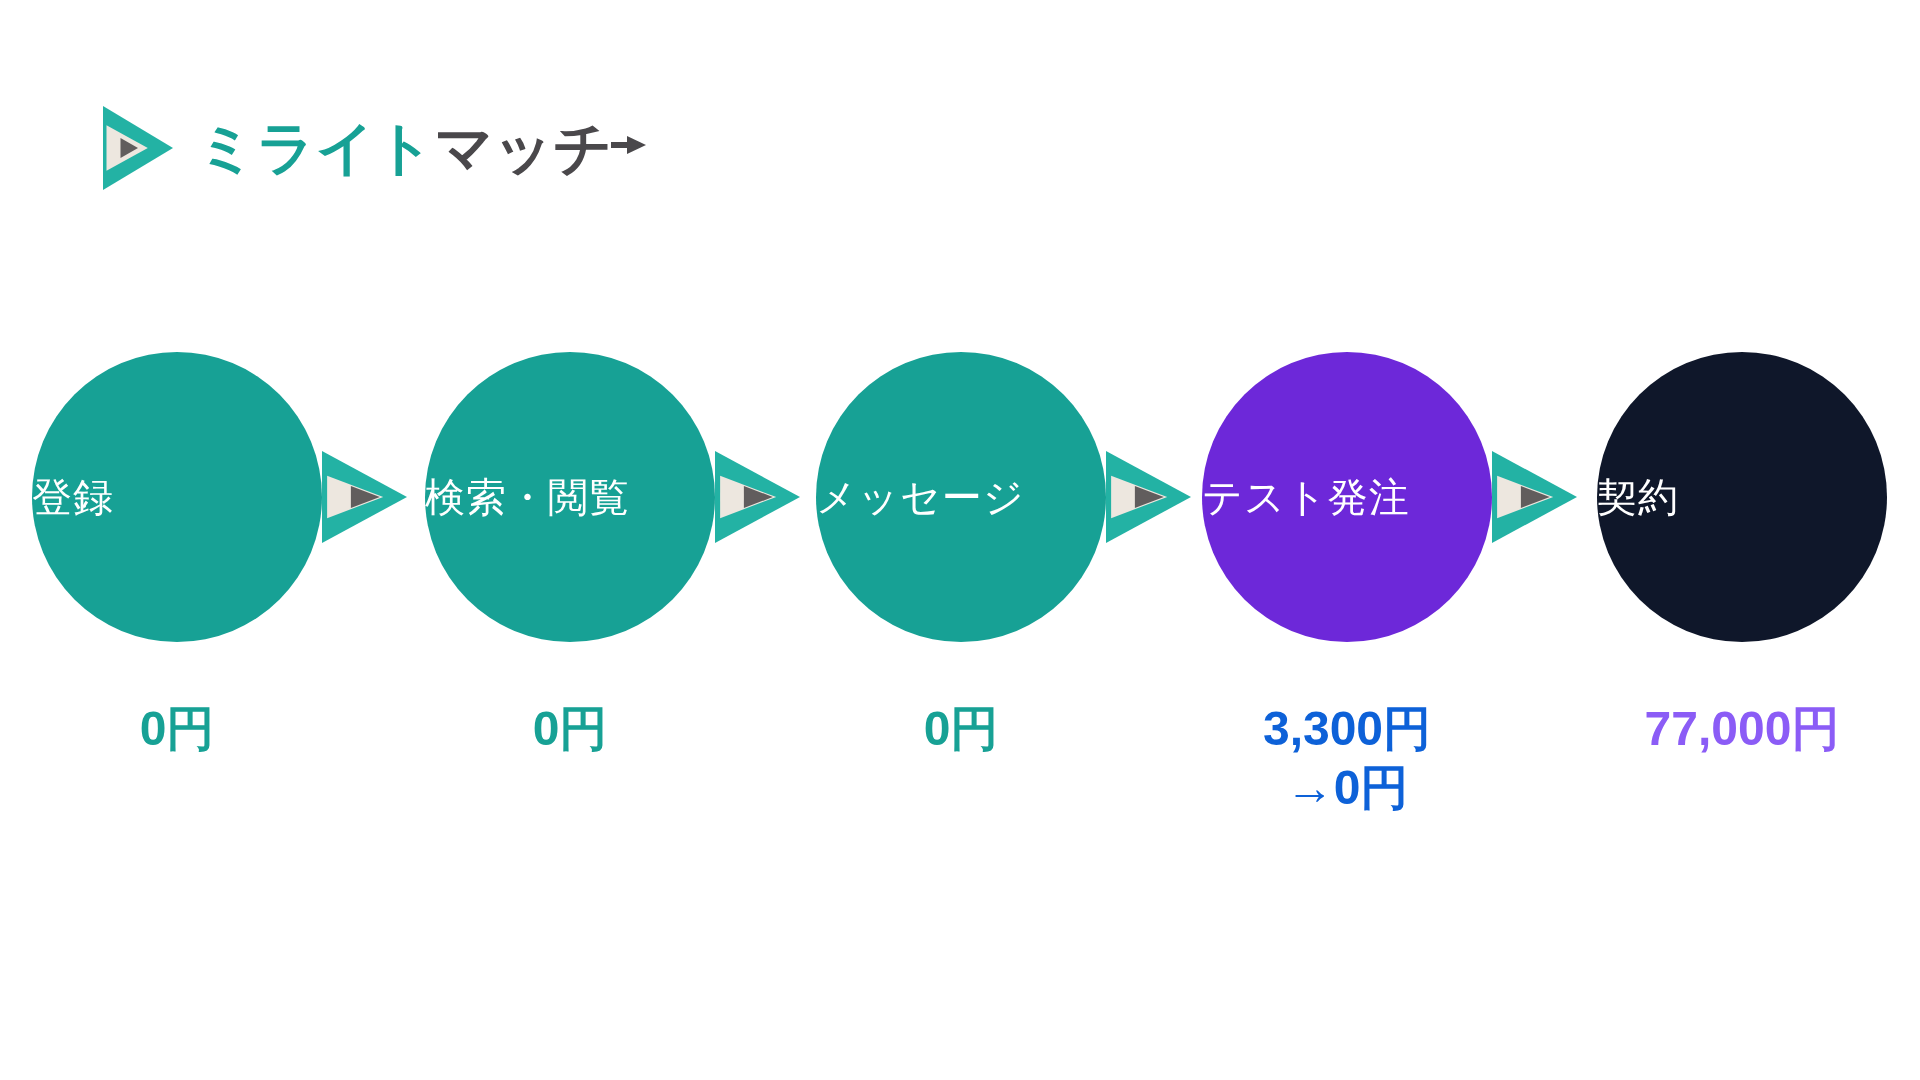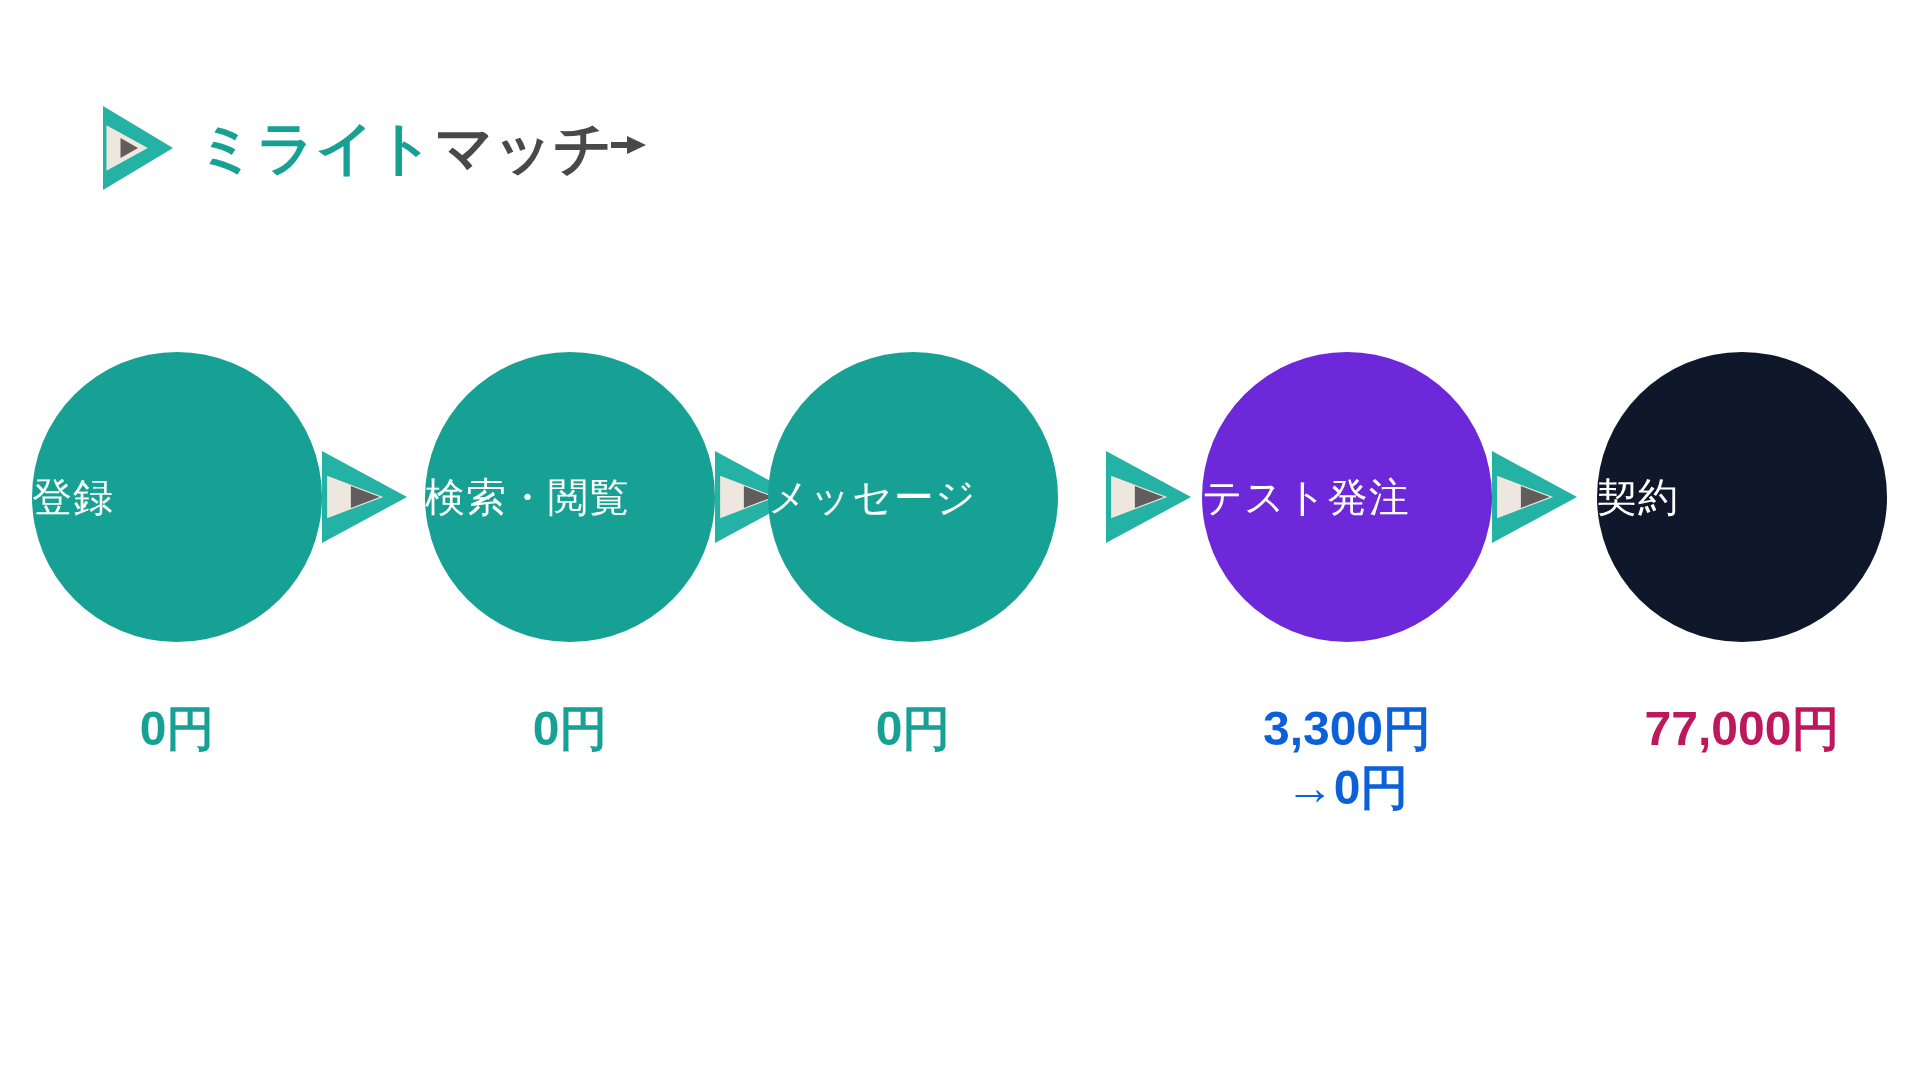--- a/index.html
+++ b/index.html
@@ -37,21 +37,21 @@
 
   
   .step {
     position: absolute;
     top: 352px;
     width: 290px;
     text-align: center;
   }
   .s0 { left: 32px; }
   .s1 { left: 425px; }
-  .s2 { left: 768px; }
+  .s2 { left: 816px; }
   .s3 { left: 1202px; }
   .s4 { left: 1597px; }
   .circle {
     width: 290px;
     height: 290px;
     border-radius: 50%;
     display: flex;
     align-items: center;
     justify-content: flex-start;
     background: var(--brand-teal, #17A195);
@@ -171,20 +171,20 @@
     <svg class="flow-arrow a3" viewBox="0 0 100 100" preserveAspectRatio="none" aria-hidden="true">
       <polygon class="tri-outer" points="0,0 100,50 0,100"></polygon>
       <polygon class="tri-mid" points="6,27 72,50 6,73"></polygon>
       <polygon class="tri-inner" points="34,38 68,50 34,62"></polygon>
     </svg>
 
     <div class="step s4">
       <div class="circle" style="background: #0f172a;">
         <span class="circle-label">契約</span>
       </div>
-      <div class="price" style="color: #be185d;">
+      <div class="price" style="color: #8b5cf6;">
         <div>77,000円</div>
         <div></div>
       </div>
     </div>
 
   </main>
 </div>
 
 </body></html>

